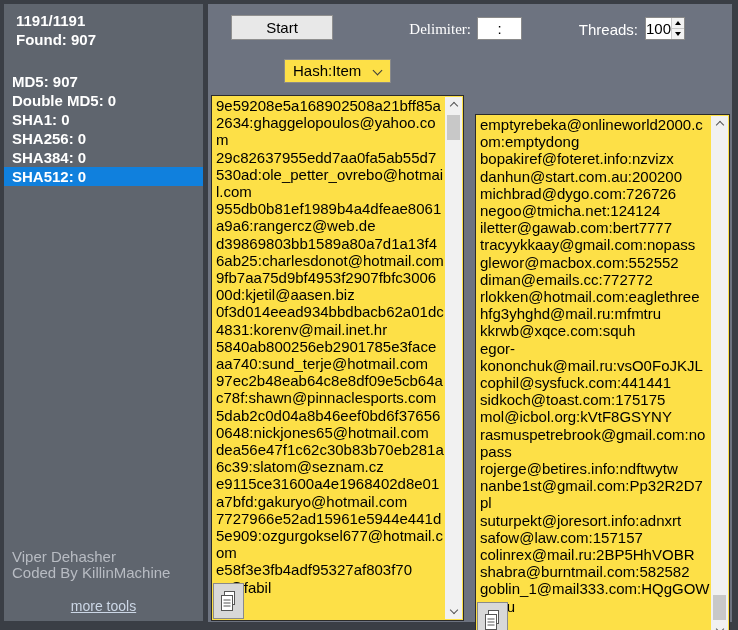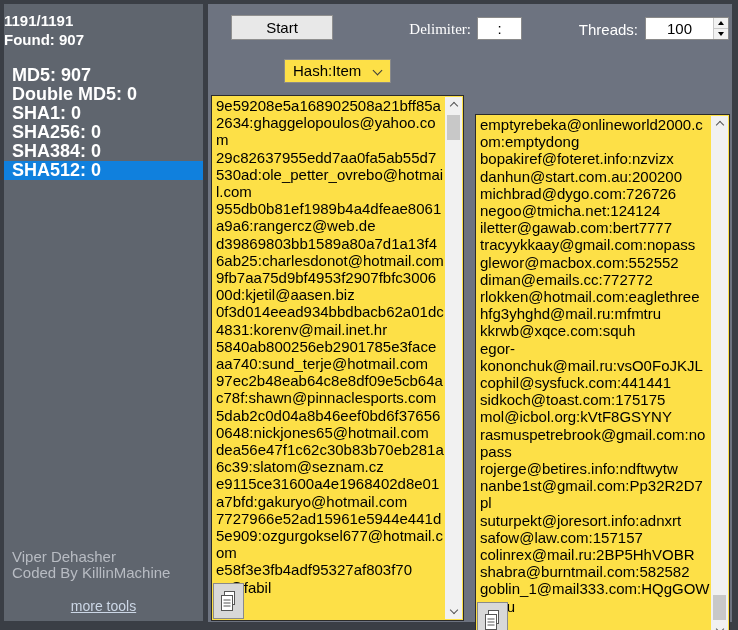--- a/index.html
+++ b/index.html
@@ -3,40 +3,40 @@
 <meta charset="utf-8">
 <title>Viper Dehasher</title>
 <style>
   html,body{margin:0;padding:0;background:#3a3e45;}
   body{width:738px;height:630px;font-family:"Liberation Sans",sans-serif;-webkit-font-smoothing:antialiased;}
   .window{position:relative;width:738px;height:630px;background:#3a3e45;overflow:hidden;}
 
   
   .sidebar{position:absolute;left:4px;top:4px;width:199px;height:617px;background:#5f656e;color:#fff;}
   .stats{padding:7px 0 0 0;font-weight:bold;font-size:15px;line-height:19px;}
-  .stats div{padding-left:0;}
-  .hash-list{list-style:none;margin:17px 0 0 0;padding:0;font-weight:bold;font-size:18px;line-height:19px;}
+  .stats div{padding-left:12px;}
+  .hash-list{list-style:none;margin:23px 0 0 0;padding:0;font-weight:bold;font-size:15px;line-height:19px;}
   .hash-list li{padding-left:8px;cursor:default;}
   .hash-list li.selected{background:#1080dd;}
   .sidebar-footer{position:absolute;left:0;right:0;bottom:7px;color:#b8bcc3;font-size:15px;line-height:16px;}
   .sidebar-footer .ln{padding-left:8px;}
   .sidebar-footer a{display:block;text-align:center;color:#ccd7e6;text-decoration:underline;font-size:14px;margin-top:17px;}
 
   
   .main{position:absolute;left:208px;top:4px;width:524px;height:618px;background:#6d7380;}
 
   
   .btn-start{position:absolute;left:23px;top:11px;width:102px;height:25px;background:#e8e8e8;border:1px solid #8f8f8f;
              font-size:15px;color:#000;text-align:center;line-height:23px;cursor:pointer;box-sizing:border-box;}
   .lbl{position:absolute;color:#fff;font-size:15px;top:17px;}
   .lbl-delim{left:189px;width:74px;text-align:right;font-family:Liberation Serif, serif;}
   .lbl-threads{left:358px;width:72px;text-align:right;}
   .inp-delim{position:absolute;left:269px;top:13px;width:45px;height:23px;background:#fff;border:1px solid #8a8a8a;
              box-sizing:border-box;font-size:15px;color:#000;text-align:center;line-height:21px;}
-  .numud{position:absolute;left:437px;top:13px;width:84px;height:23px;background:#fff;border:1px solid #8a8a8a;
+  .numud{position:absolute;left:437px;top:13px;width:40px;height:23px;background:#fff;border:1px solid #8a8a8a;
          box-sizing:border-box;display:flex;}
   .numud .val{flex:1;font-size:15px;color:#000;text-align:center;line-height:21px;}
   .numud .spin{width:14px;border-left:1px solid #c9c9c9;display:flex;flex-direction:column;}
   .numud .spin span{flex:1;background:#f2f2f2;display:flex;align-items:center;justify-content:center;cursor:pointer;}
   .numud .spin span + span{border-top:1px solid #c9c9c9;}
   .tri-up{width:0;height:0;border-left:3px solid transparent;border-right:3px solid transparent;border-bottom:4px solid #000;}
   .tri-down{width:0;height:0;border-left:3px solid transparent;border-right:3px solid transparent;border-top:4px solid #000;}
   .select{position:absolute;left:76px;top:55px;width:107px;height:24px;background:#fde047;border:1px solid #8a8a8a;
           box-sizing:border-box;font-size:15px;color:#000;line-height:22px;padding-left:8px;cursor:pointer;}
   .select .chev{position:absolute;right:9px;top:7px;width:6px;height:6px;border-right:1.6px solid #3c3c3c;border-bottom:1.6px solid #3c3c3c;transform:rotate(45deg);}

